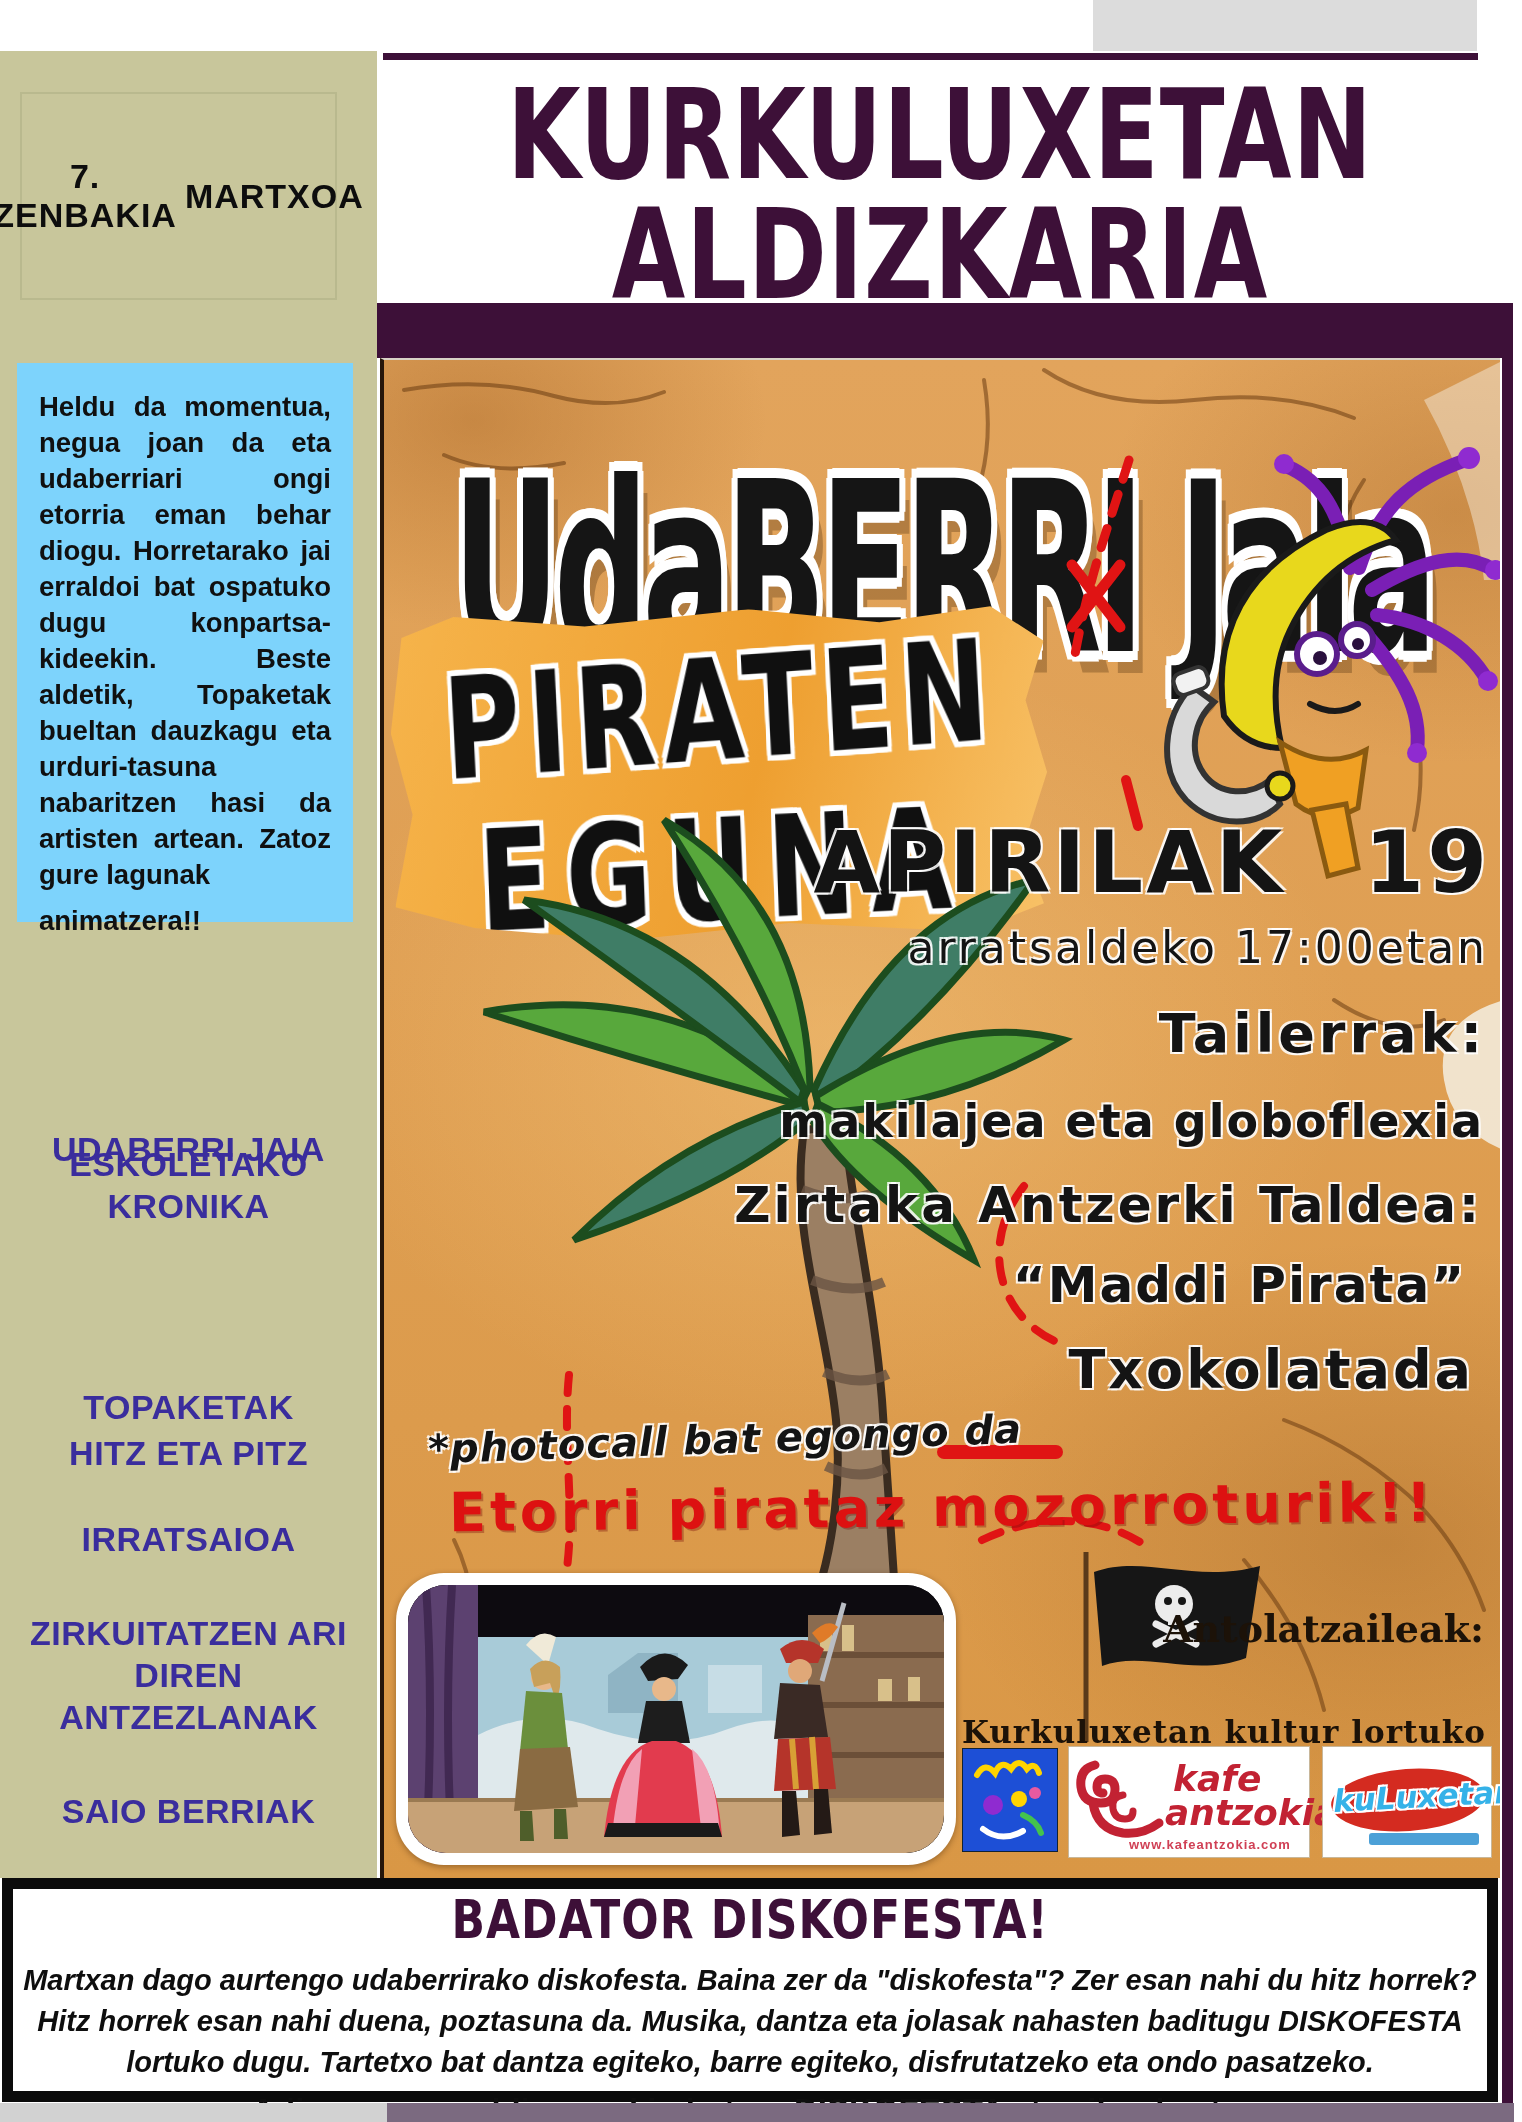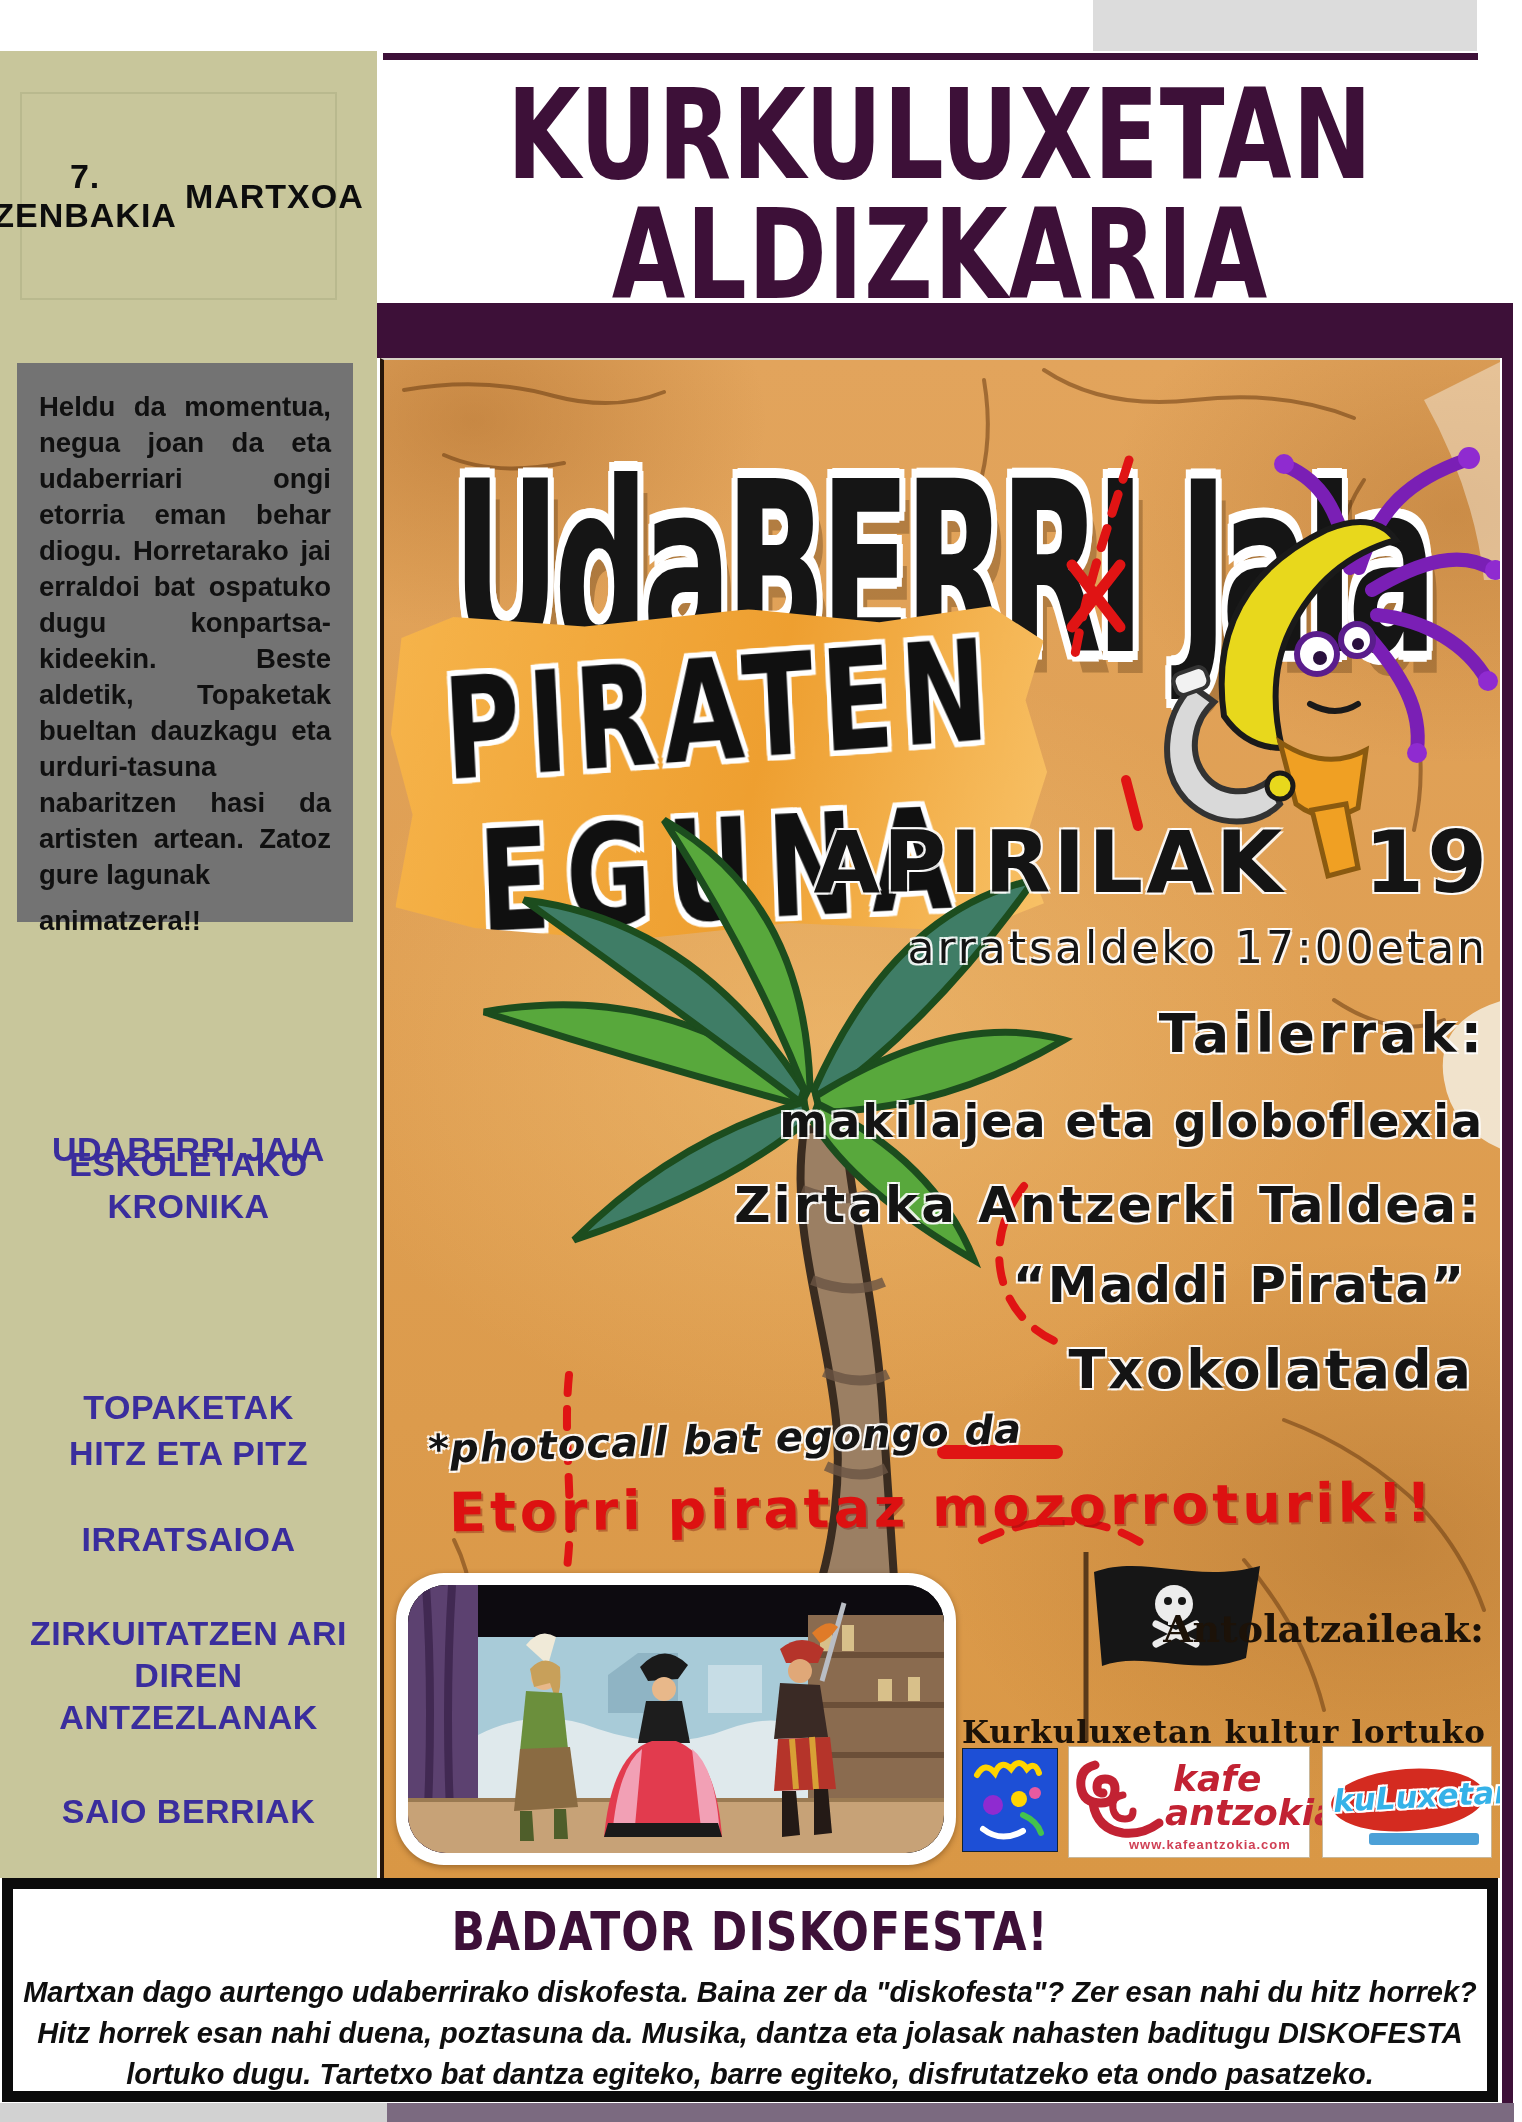--- a/index.html
+++ b/index.html
@@ -15,21 +15,21 @@
       font-family:"DejaVu Sans",sans-serif;font-weight:900;font-size:95px;
       letter-spacing:1px;transform:scaleY(1.32);transform-origin:top center;white-space:nowrap;}
   .title-1{top:62px;}
   .title-2{top:182px;}
 
   
   .sidebar{left:0;top:51px;width:377px;height:1827px;background:#c8c69b;}
   .issue-box{left:20px;top:41px;width:317px;height:208px;border:2px solid #b9b98e;
       display:flex;align-items:center;justify-content:center;gap:8px;
       color:#0d0d0d;font-weight:800;font-size:34px;letter-spacing:1px;text-align:center;}
-  .intro-box{left:17px;top:312px;width:336px;height:559px;background:#737373;
+  .intro-box{left:17px;top:312px;width:336px;height:559px;background:#7dd3fc;
       padding:26px 22px 0 22px;color:#101010;font-weight:700;font-size:27.5px;
       line-height:36px;text-align:justify;}
   .intro-box .closing{margin-top:10px;text-align:left;}
   .menu-item{left:0;width:377px;padding:0 14px;text-align:center;color:#3a2d9d;
       font-weight:800;font-size:34px;line-height:42px;letter-spacing:0.5px;cursor:pointer;}
   .mi-0{top:1077px;} .mi-1{top:1092px;} .mi-2{top:1320px;margin-top:15px;} .mi-3{top:1381px;}
   .mi-4{top:1467px;} .mi-5{top:1561px;} .mi-6{top:1739px;}
 
   
   .poster-band{left:377px;top:303px;width:1136px;height:55px;background:#3d1038;}
@@ -100,21 +100,21 @@
       border-radius:50%;transform:rotate(-4deg);}
   .kulux-word{position:absolute;left:10px;top:32px;width:150px;text-align:center;color:#35b2e8;
       font-family:"DejaVu Sans",sans-serif;font-weight:900;font-style:italic;font-size:31px;
       transform:rotate(-3deg);
       text-shadow:-2px -2px 0 #fff,2px -2px 0 #fff,-2px 2px 0 #fff,2px 2px 0 #fff;}
   .kulux-sub{position:absolute;left:46px;top:86px;width:110px;height:12px;background:#2d8fd0;
       border-radius:3px;opacity:.85;}
 
   
   .bottom-box{left:2px;top:1878px;width:1496px;height:224px;background:#fff;
-      border:11px solid #0b0b0b;text-align:center;padding-top:12px;}
+      border:11px solid #0b0b0b;text-align:center;padding-top:0;}
   .disko-heading{color:#3d1038;font-family:"DejaVu Sans",sans-serif;font-weight:900;
       font-size:44px;letter-spacing:1px;transform:scaleY(1.2);transform-origin:top center;}
   .disko-line{color:#0e0e0e;font-weight:700;font-size:29px;line-height:41px;}
   .disko-lines{margin-top:20px;font-style:italic;}
   .disko-closing{margin-top:9px;color:#0e0e0e;font-weight:700;font-size:33px;}
 
   .footer-gray{left:0;top:2103px;width:387px;height:19px;background:#d2d2d2;}
   .footer-purple{left:387px;top:2103px;width:1127px;height:19px;background:#7b6a80;}
 </style>
 </head>

